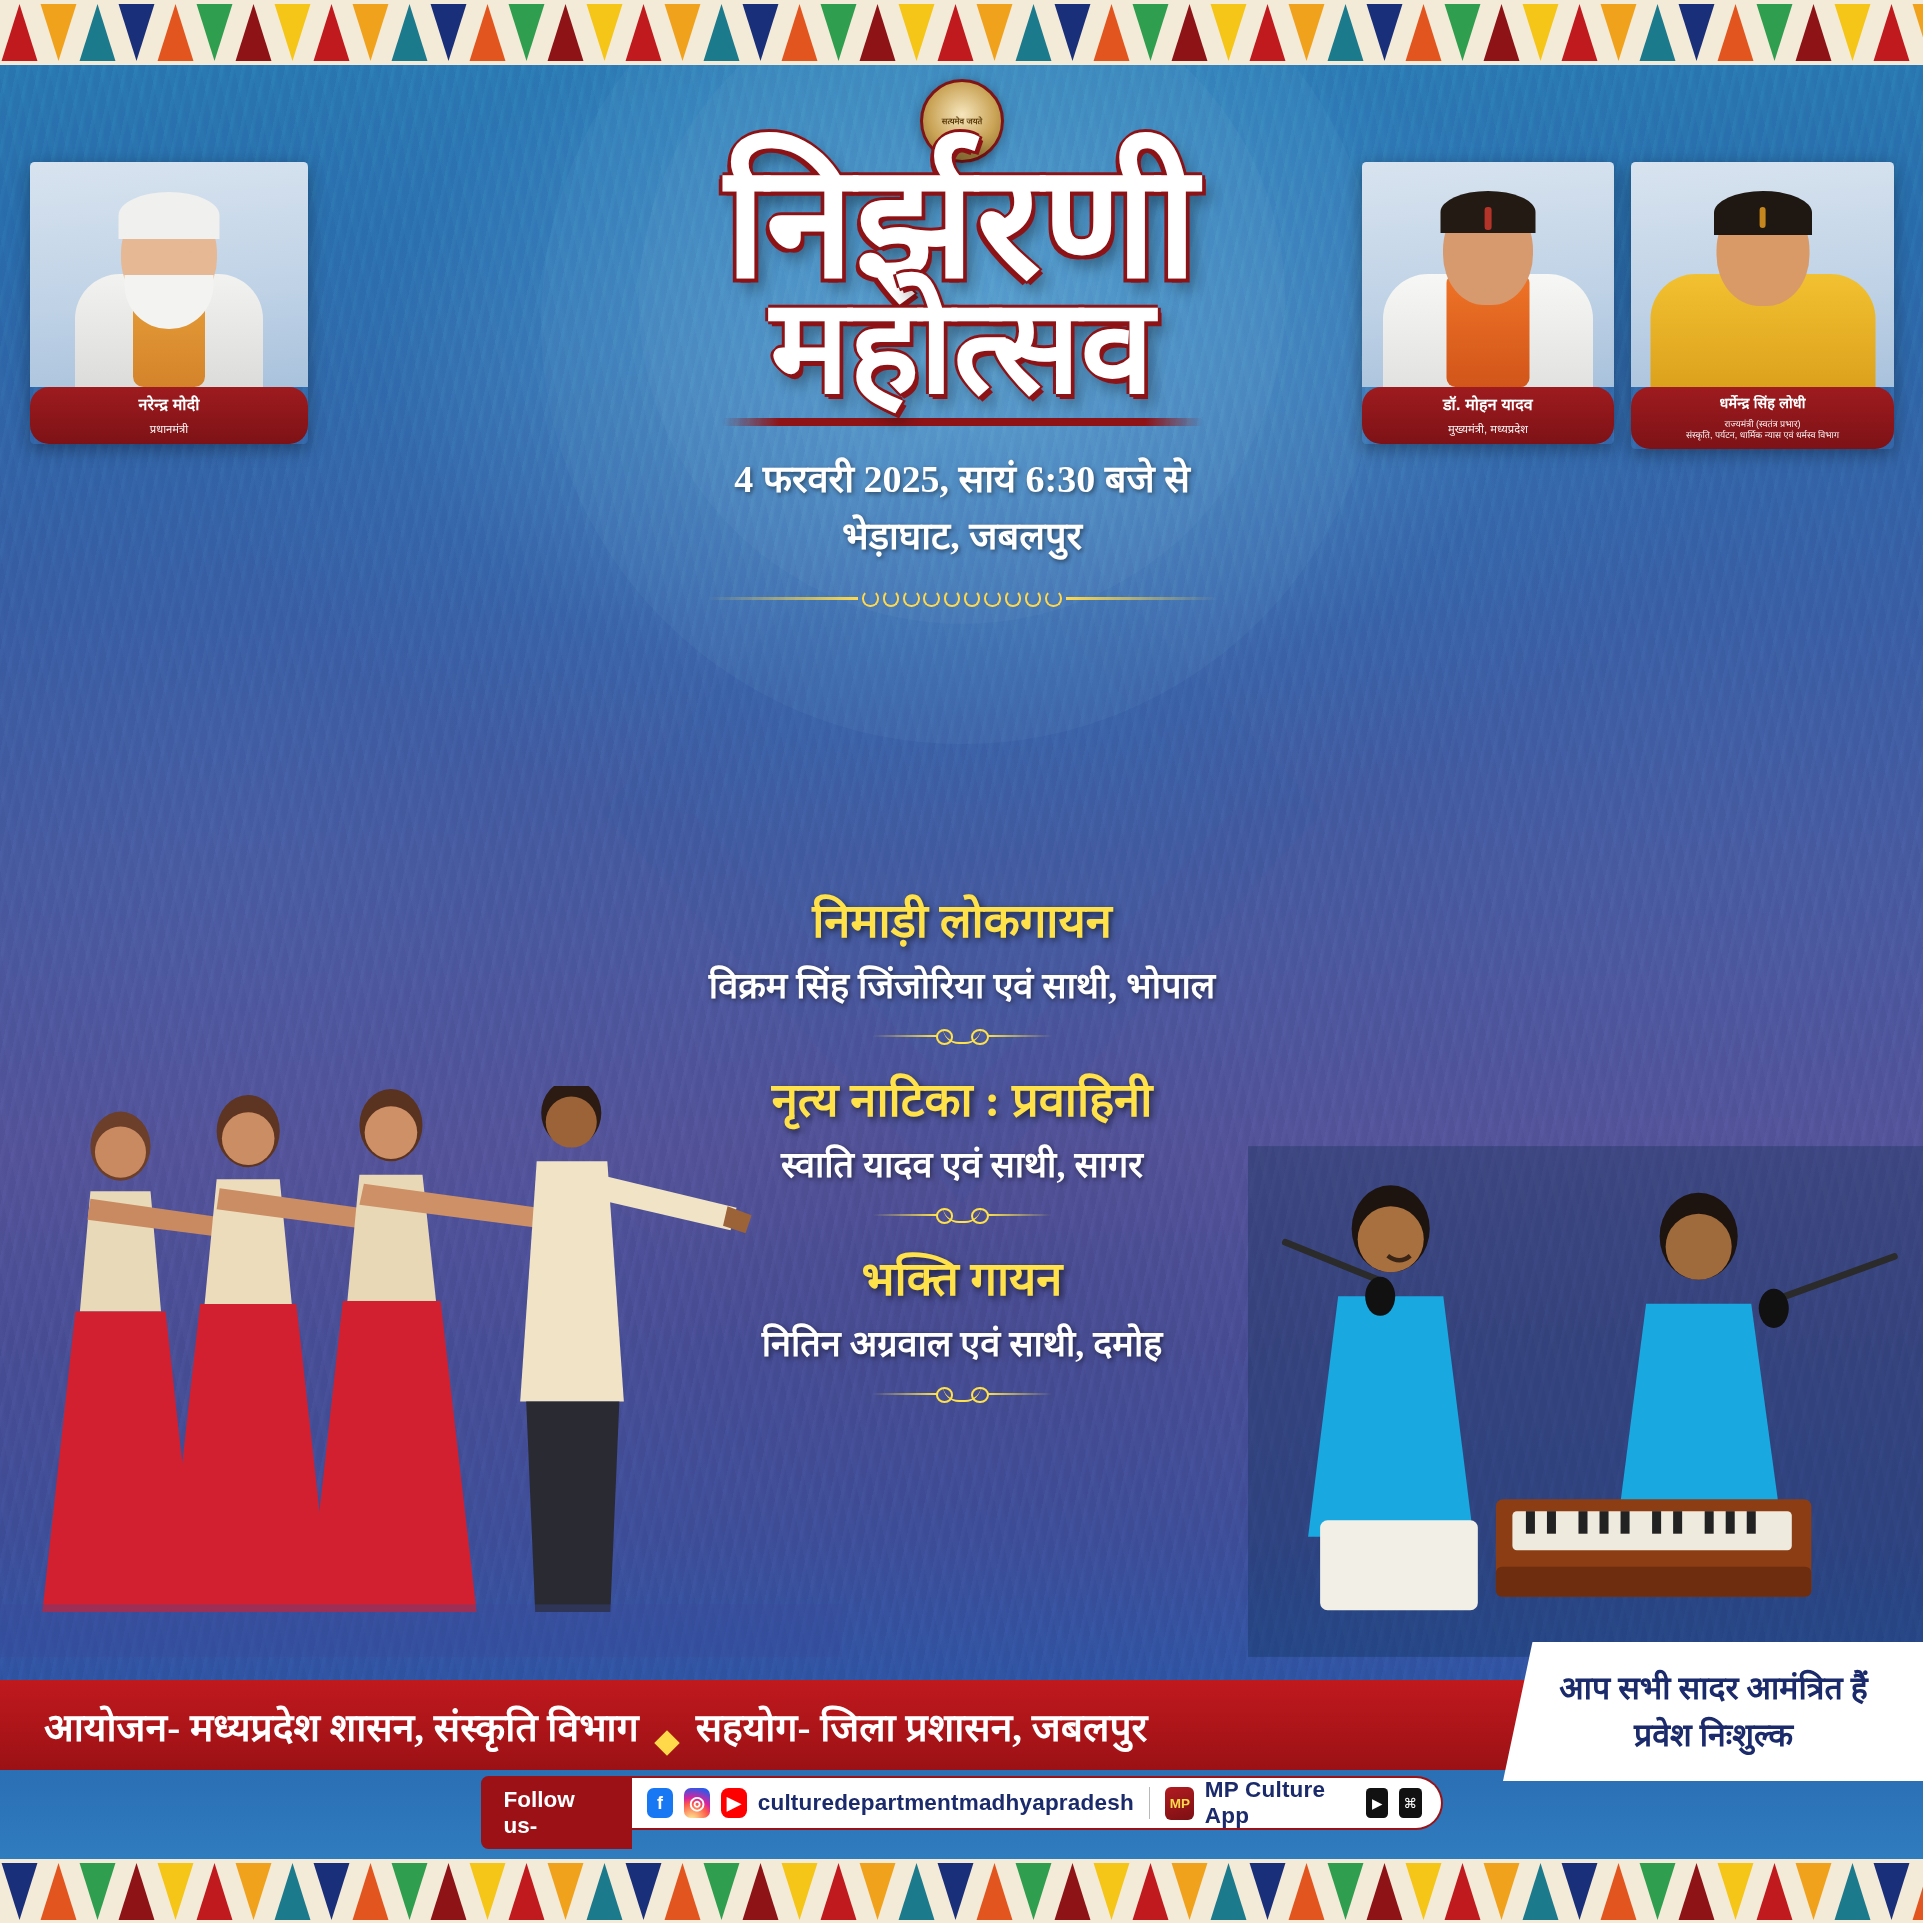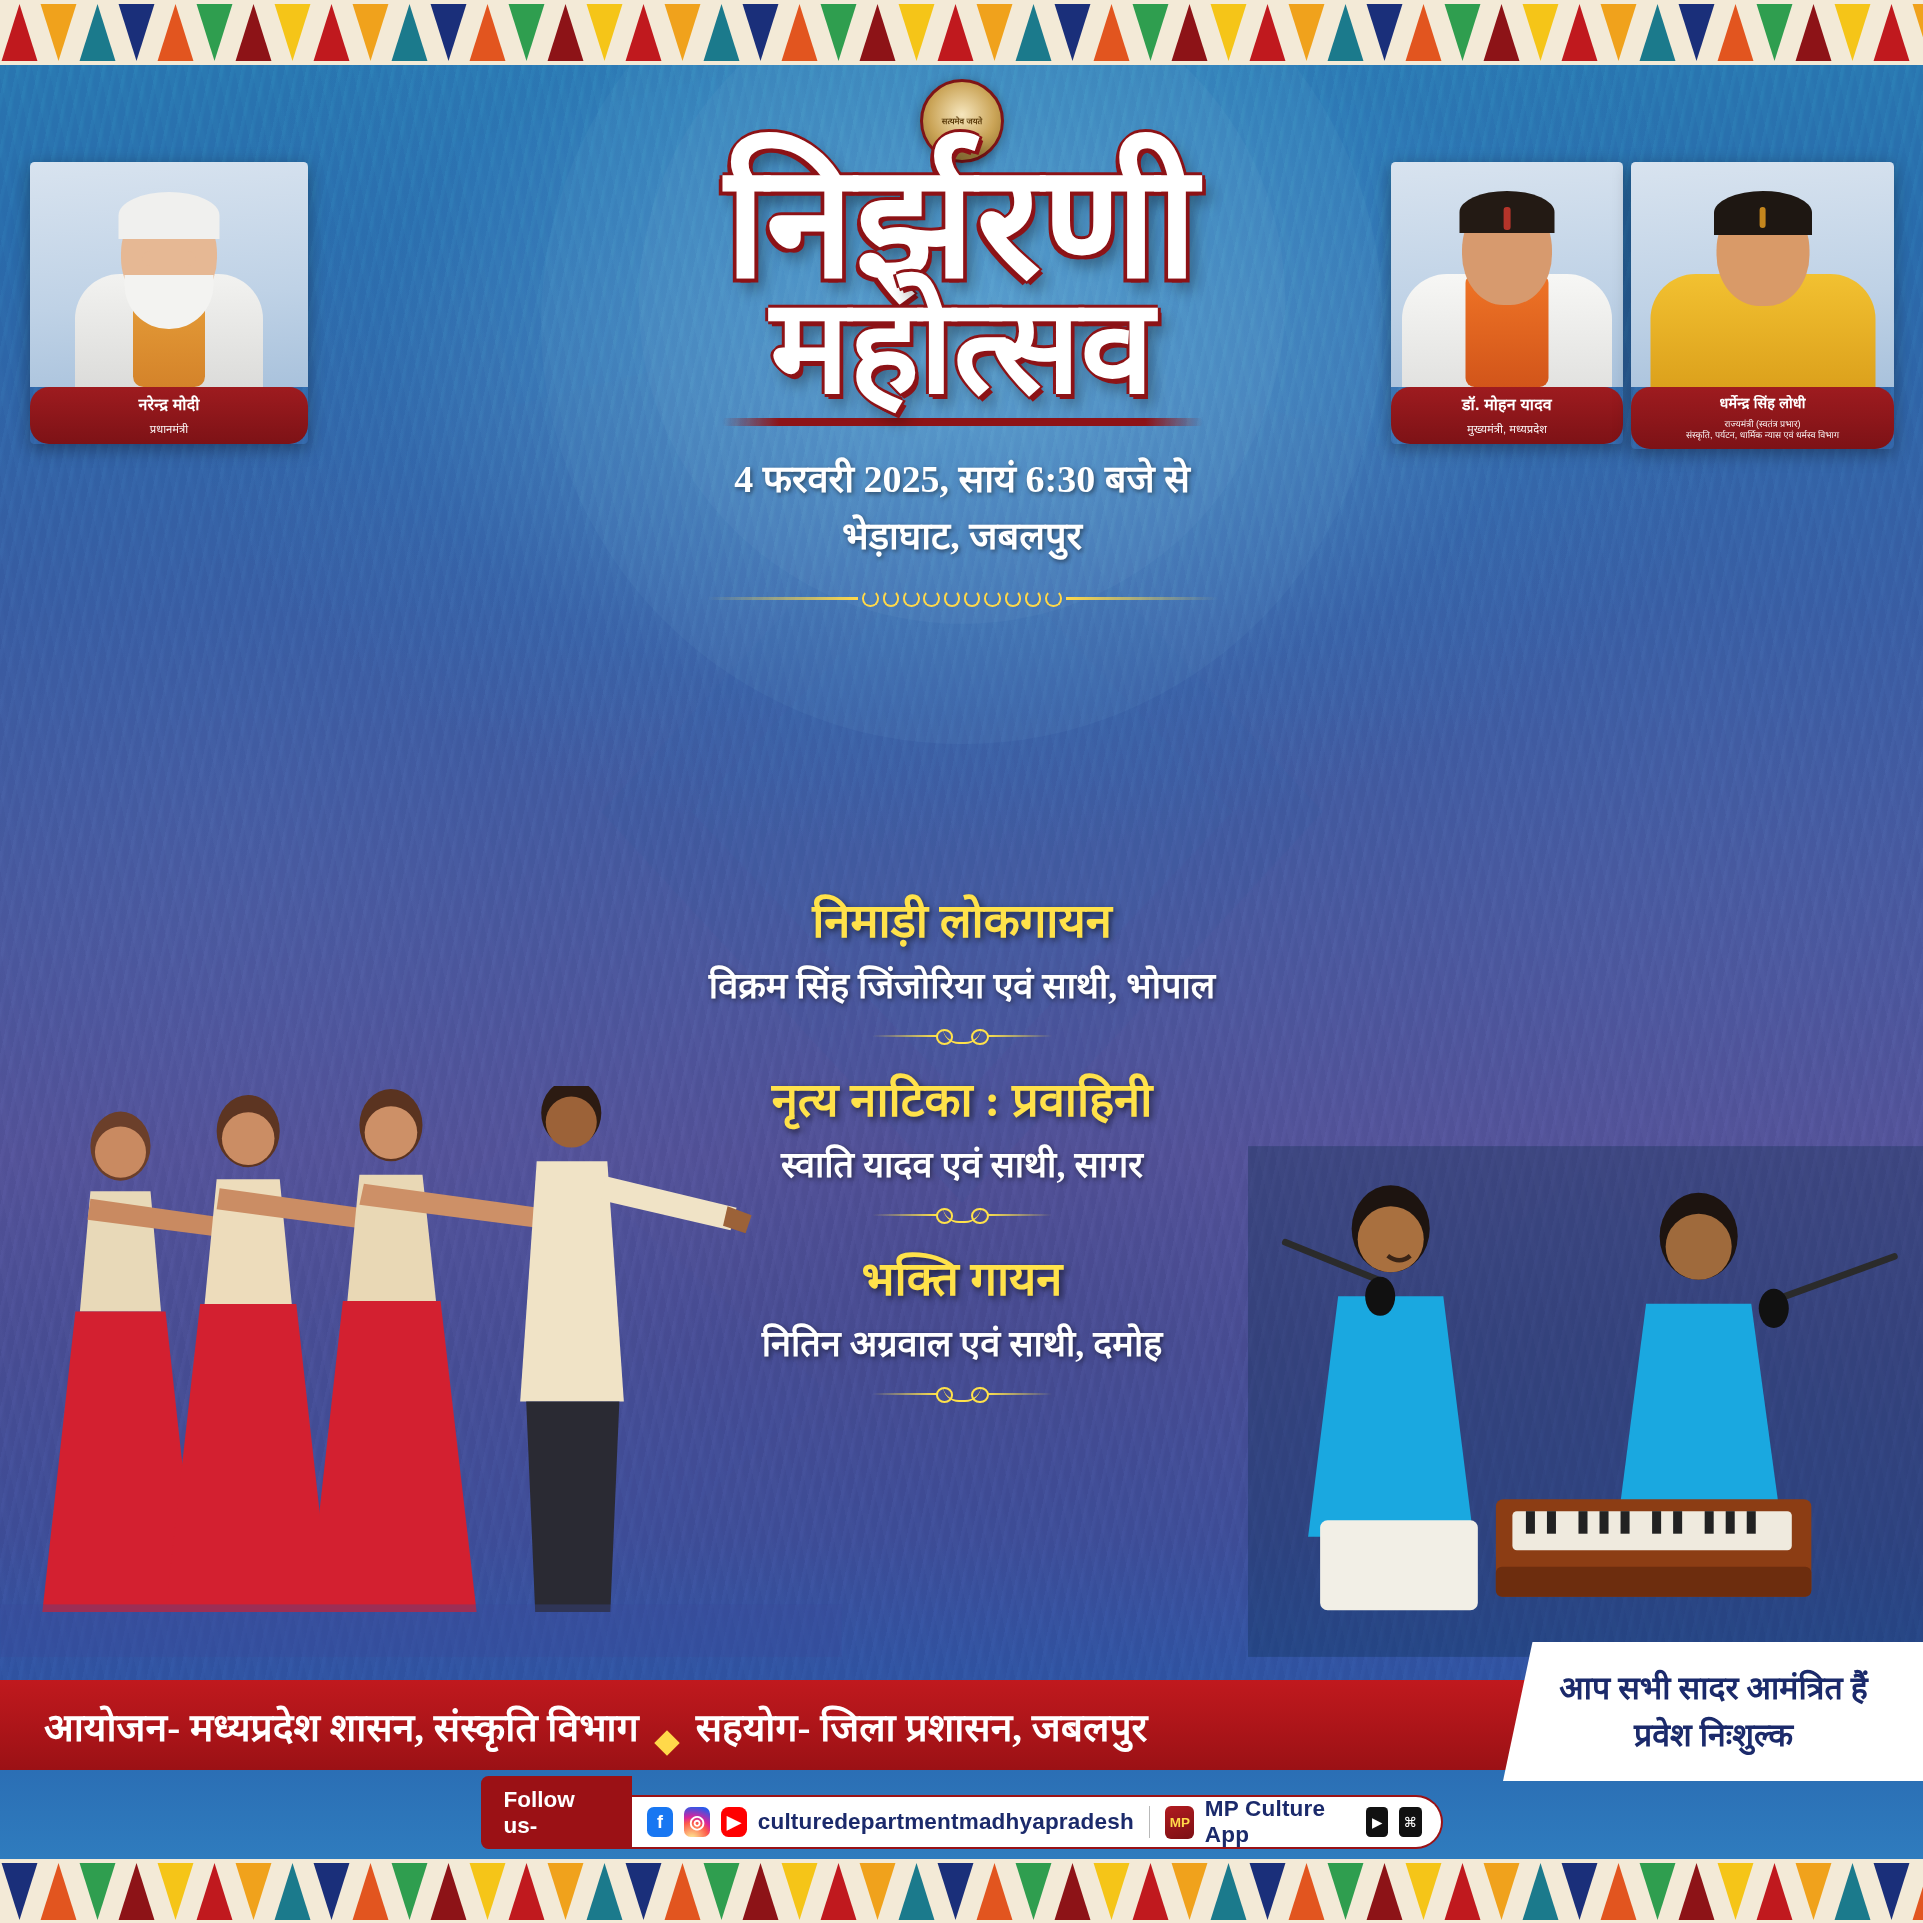--- a/index.html
+++ b/index.html
@@ -196,21 +196,21 @@
     box-shadow: 0 3px 12px rgba(0,0,0,.3);
   }
   .invite-box div {
     font-family: "Liberation Serif", serif;
     font-size: 32px; font-weight: bold; color: #1b2a6b; line-height: 1.45;
   }
 
   
   .follow-wrap {
     position: absolute; left: 50%; transform: translateX(-50%);
-    bottom: 75px; display: flex; align-items: flex-end; z-index: 24;
+    bottom: 75px; display: flex; align-items: flex-start; z-index: 24;
   }
   .follow-pill {
     background: #9b1115; color: #fff;
     font-size: 22.5px; font-weight: bold; padding: 10.5px 22.5px;
     border-radius: 7.5px 0 0 7.5px;
     font-family: "Liberation Sans", sans-serif;
   }
   .follow-bar {
     background: #ffffff; border: 2.3px solid #9b1115; border-left: none;
     border-radius: 0 33px 33px 0;
@@ -317,21 +317,21 @@
       <div class="fig-hairline" style="top:30px; width:101px; height:47px; background:#f0f0ee;"></div>
       <div style="position:absolute; left:50%; transform:translateX(-50%); top:113px; width:89px; height:54px; background:#f3f3f1; border-radius:0 0 44px 44px;"></div>
       <div style="position:absolute; left:50%; transform:translateX(-50%); top:89px; width:53px; height:15px; background:#e6b894; border-radius:9px;"></div>
     </div>
     <div class="pcap">
       <div class="nm">नरेन्द्र मोदी</div>
       <div class="role">प्रधानमंत्री</div>
     </div>
   </div>
 
-  <div class="portrait-card" style="right:301px; top:162px; width:232px;">
+  <div class="portrait-card" style="right:310px; top:162px; width:252px;">
     <div class="portrait-photo">
       <div class="fig-body" style="bottom:0; width:210px; height:113px; background:linear-gradient(180deg,#f7f7f5,#e2e2e0);"></div>
       <div class="fig-body" style="bottom:0; width:83px; height:113px; background:linear-gradient(180deg,#ef7426,#d2551a); border-radius:9px;"></div>
       <div class="fig-head" style="top:33px; width:90px; height:110px; background:#d79a6e; border-radius:50% 50% 46% 46%;"></div>
       <div class="fig-hairline" style="top:28.6px; width:95px; height:42px; background:#231a14;"></div>
       <div style="position:absolute; left:50%; transform:translateX(-50%); top:45px; width:6.8px; height:22.5px; background:#b4342a; border-radius:3px;"></div>
     </div>
     <div class="pcap">
       <div class="nm">डॉ. मोहन यादव</div>
       <div class="role">मुख्यमंत्री, मध्यप्रदेश</div>

